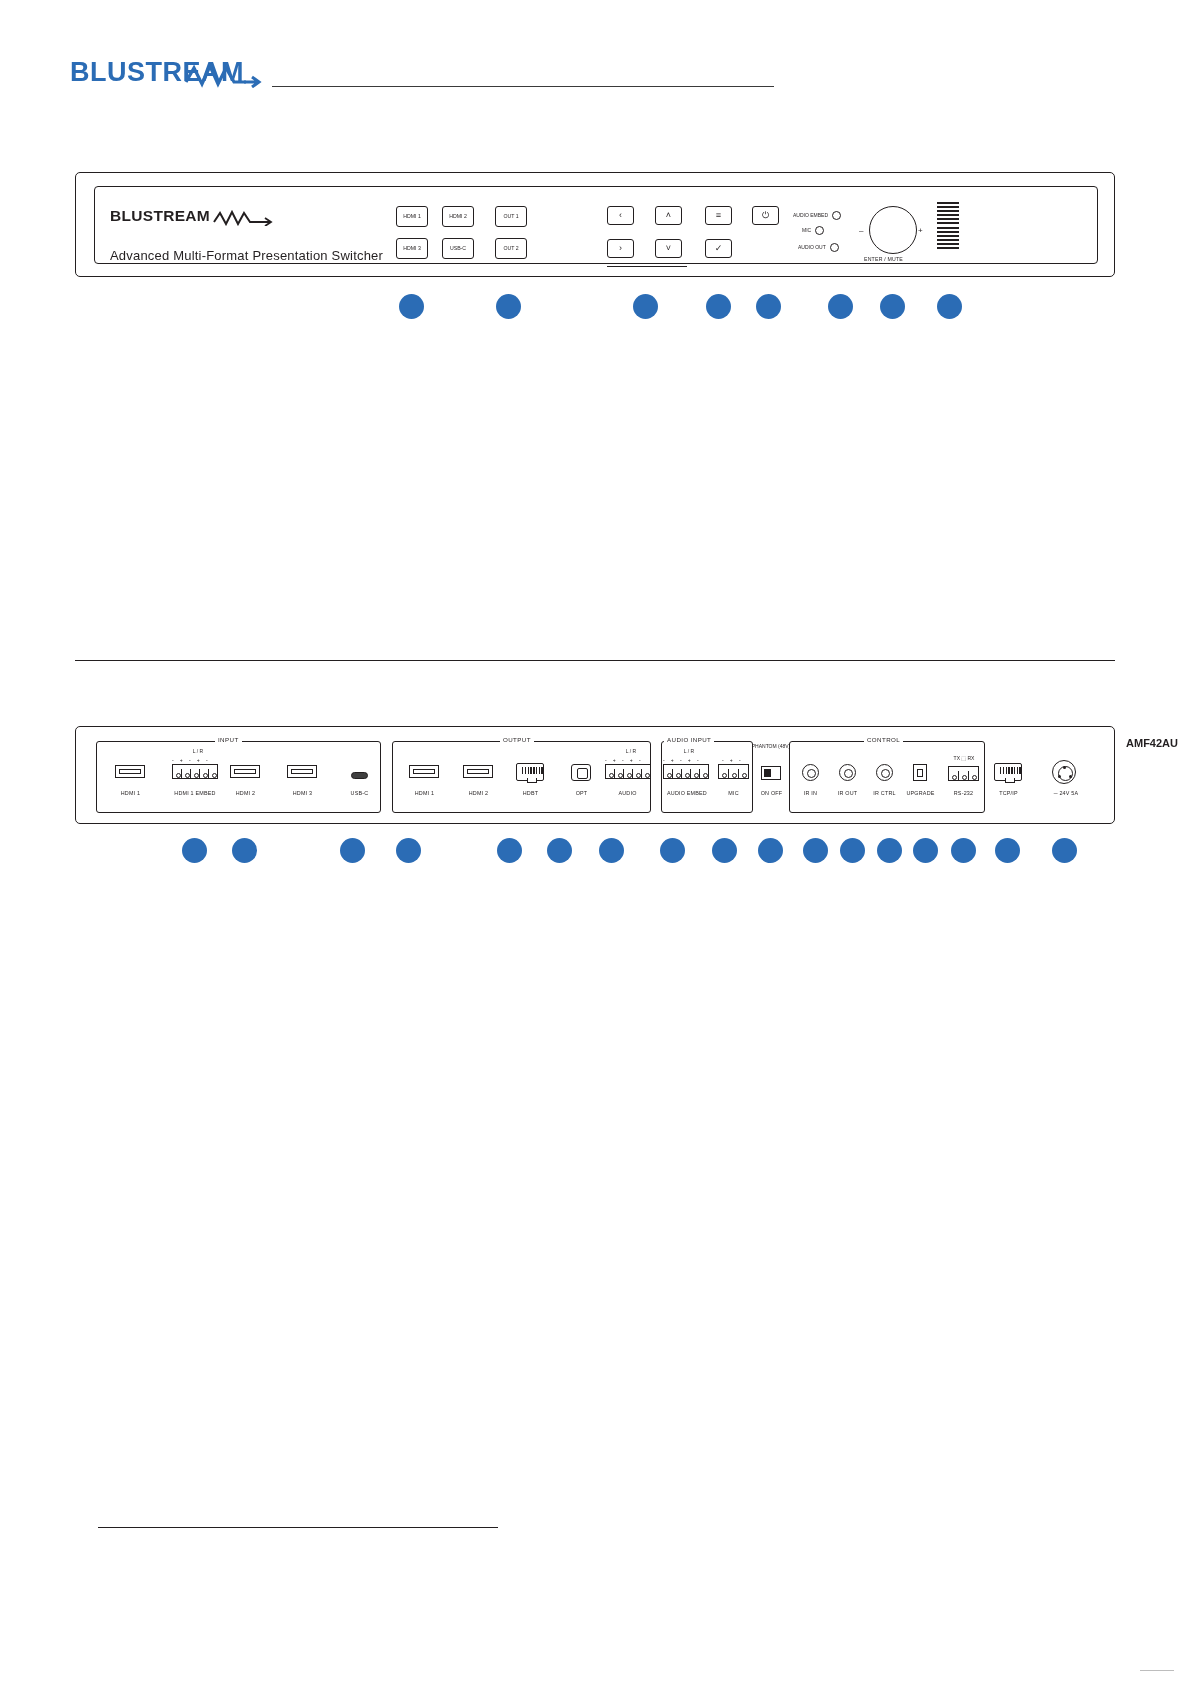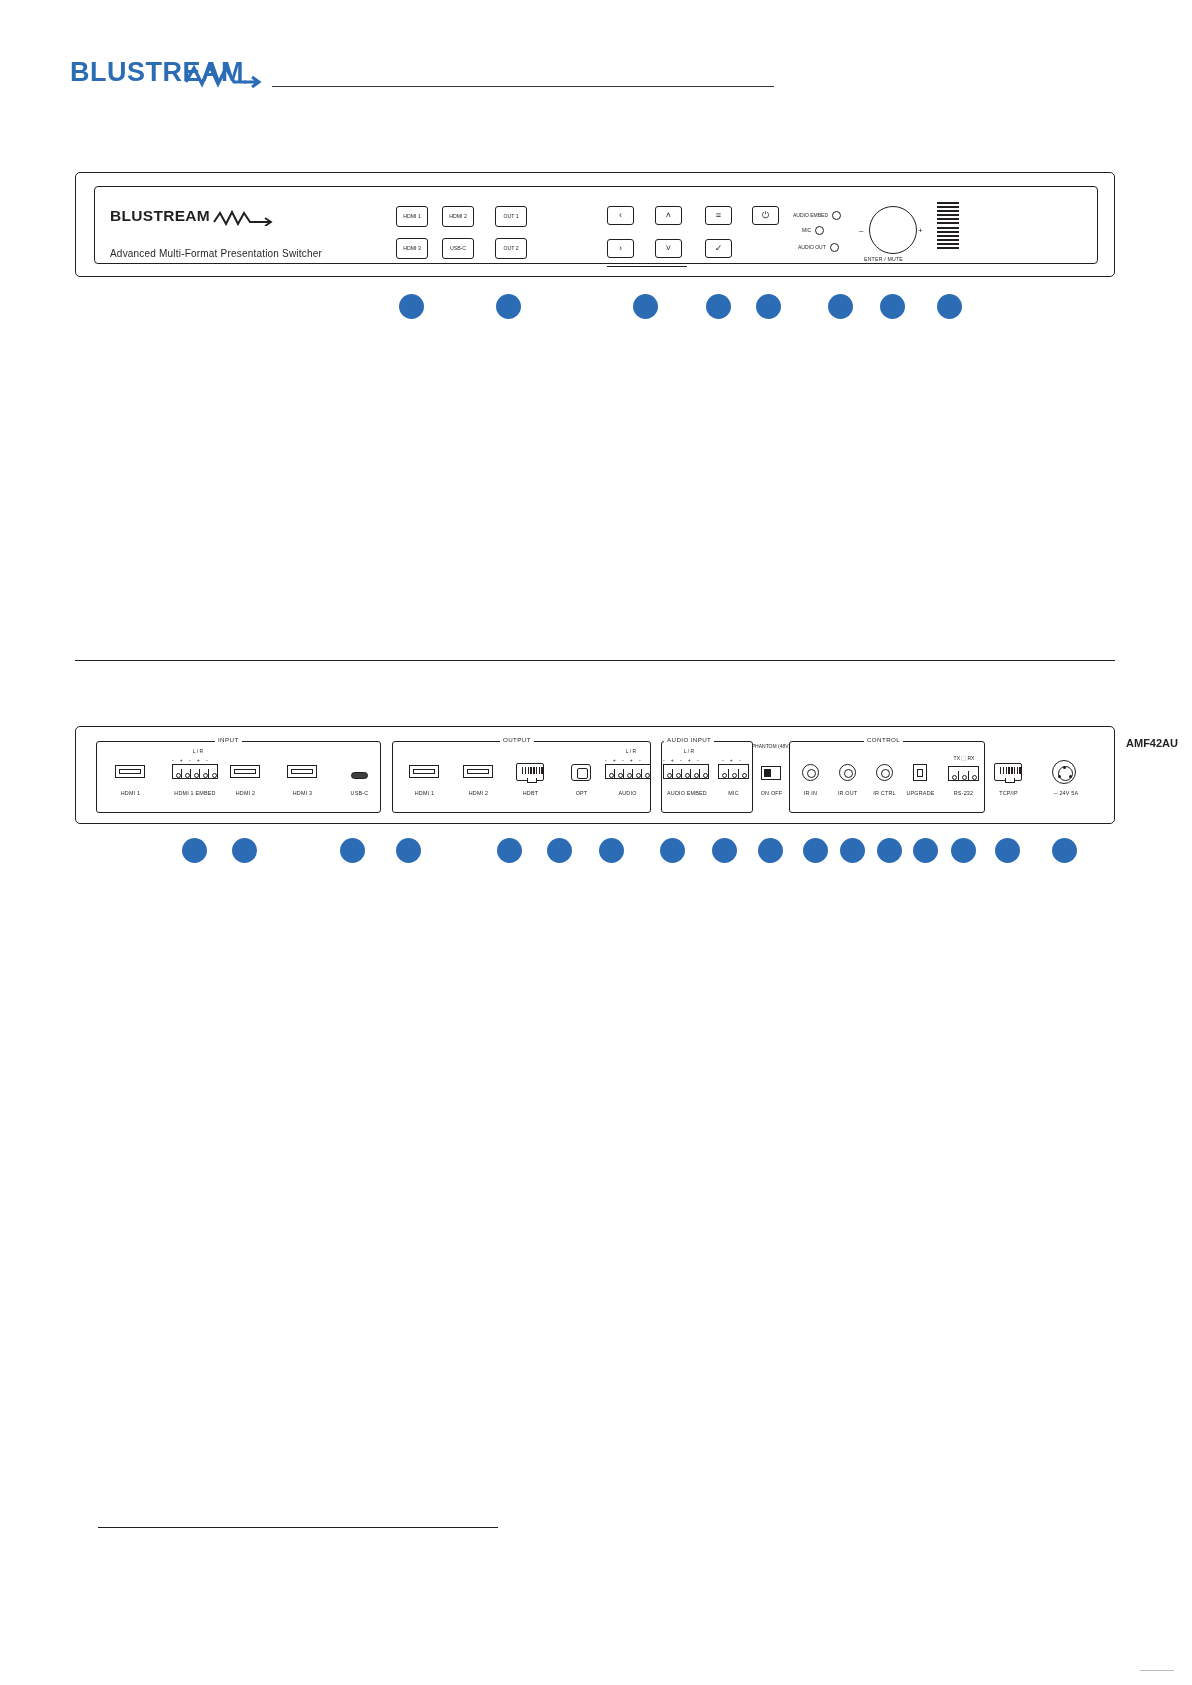--- a/index.html
+++ b/index.html
@@ -48,21 +48,21 @@
   
   #front-panel { left:75px; top:172px; width:1040px; height:105px; }
   #front-inner { left:18px; top:13px; width:1004px; height:78px; }
 
   .fp-logo {
     position:absolute; left:110px; top:207px;
     font-size:15.5px; font-weight:bold; color:#231f20; letter-spacing:0.3px;
   }
   .fp-sub {
     position:absolute; left:110px; top:248px;
-    font-size:10px; color:#231f20; letter-spacing:0.2px;
+    font-size:13px; color:#231f20; letter-spacing:0.2px;
   }
 
   .fp-btn {
     position:absolute;
     border:1px solid #231f20;
     border-radius:3px;
     box-sizing:border-box;
     display:flex; align-items:center; justify-content:center;
     font-size:5.2px; color:#231f20; text-align:center; line-height:1.15;
     background:#fff;

